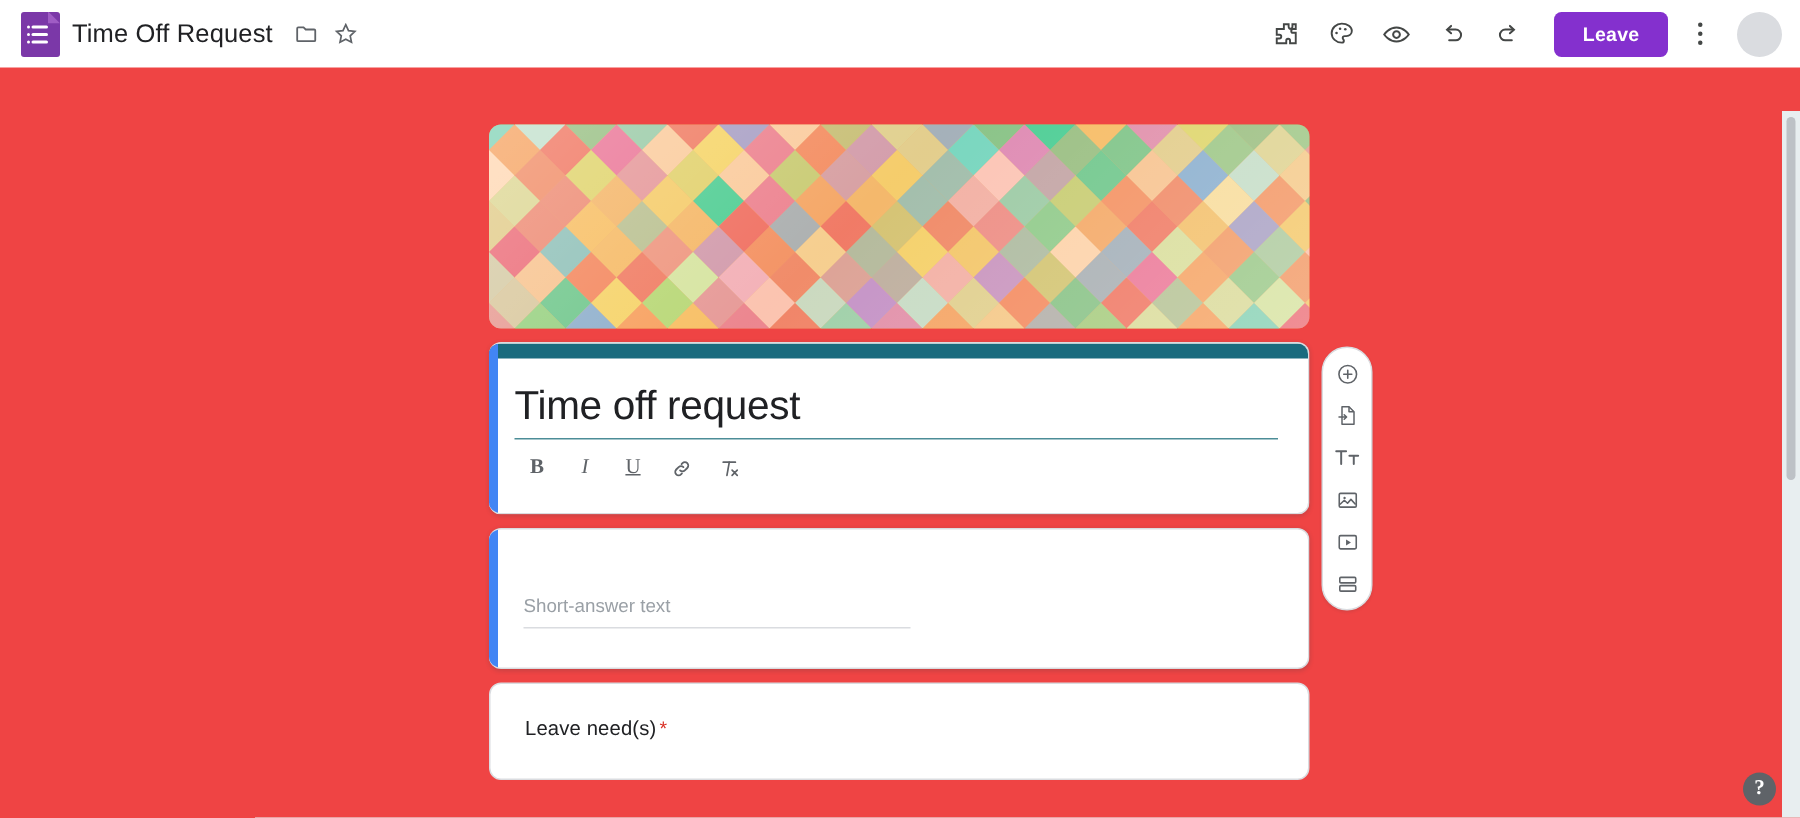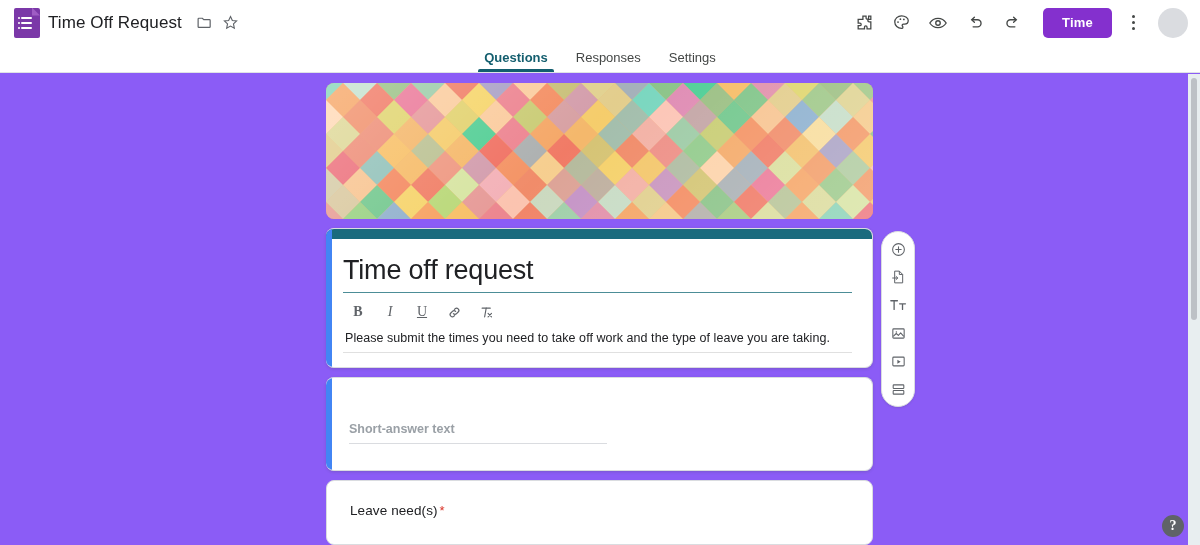--- a/index.html
+++ b/index.html
@@ -9,21 +9,21 @@
     height: 545px;
     overflow: hidden;
     font-family: "Liberation Sans", sans-serif;
     background: #e8eef0;
   }
 
   #app {
     position: relative;
     width: 1200px;
     height: 545px;
-    background: #8b5cf6;
+    background: #ef4444;
   }
 
   
   .header {
     position: absolute;
     top: 0; left: 0;
     width: 1200px;
     height: 45px;
     background: #ffffff;
     display: flex;
@@ -271,21 +271,20 @@
     margin-left: 2px;
     vertical-align: top;
   }
   .q-answer {
     margin-top: 22px;
     width: 258px;
     font-size: 12.5px;
     color: #9aa0a6;
     padding-bottom: 7px;
     border-bottom: 1px solid #dadce0;
-    font-weight: bold;
   }
 
   
   .side-toolbar {
     position: absolute;
     top: 157px;
     left: 881px;
     width: 34px;
     background: #ffffff;
     border: 1px solid #dadce0;
@@ -400,36 +399,31 @@
       </svg>
     </div>
 
     <div class="hdr-tool">
       <svg width="19" height="19" viewBox="0 0 24 24" fill="none" stroke="currentColor" stroke-width="1.7" stroke-linecap="round">
         <path d="M16 8.5H9.5a4.5 4.5 0 0 0 0 9H15"></path>
         <path d="M13.4 5.4l3.4 3.2-3.4 3"></path>
       </svg>
     </div>
 
-    <button class="send-btn">Time</button>
+    <button class="send-btn">Leave</button>
 
     <div class="more-dots">
       <i></i>
         <i></i>
         <i></i>
     </div>
 
     <div class="avatar"></div>
   </div>
 
-  <div class="tabbar">
-    <div class="tab active">Questions</div>
-    <div class="tab">Responses</div>
-    <div class="tab">Settings</div>
-  </div>
 
   <div class="canvas">
 
     <div class="form-col">
 
       <div class="banner" id="banner">
           <div class="cell" style="left:-17px;top:-17px;width:34px;height:34px;background:#5fd6c0;opacity:0.84;clip-path:polygon(50% 0,100% 50%,50% 100%,0 50%)"></div>
           <div class="cell" style="left:17px;top:-17px;width:34px;height:34px;background:#b7e3d4;opacity:0.90;clip-path:polygon(50% 0,100% 50%,50% 100%,0 50%)"></div>
           <div class="cell" style="left:51px;top:-17px;width:34px;height:34px;background:#2ecc8f;opacity:0.50;clip-path:polygon(50% 0,100% 50%,50% 100%,0 50%)"></div>
           <div class="cell" style="left:85px;top:-17px;width:34px;height:34px;background:#5fd6c0;opacity:0.66;clip-path:polygon(50% 0,100% 50%,50% 100%,0 50%)"></div>
@@ -602,21 +596,20 @@
             </div>
             <div class="fmt-btn">
               <svg width="15" height="15" viewBox="0 0 24 24" fill="none" stroke="currentColor" stroke-width="1.8" stroke-linecap="round">
                 <path d="M5 5h13"></path>
                 <path d="M11.5 5L9 19"></path>
                 <path d="M14.5 13.5l5.5 5.5M20 13.5l-5.5 5.5"></path>
               </svg>
             </div>
           </div>
 
-          <div class="form-desc">Please submit the times you need to take off work and the type of leave you are taking.</div>
         </div>
       </div>
 
       <div class="card q-card selected">
         <div class="q-answer">Short-answer text</div>
       </div>
 
       <div class="card q-card">
         <div class="q-label">
           <span>Leave need(s)</span><span class="req-star">*</span>

